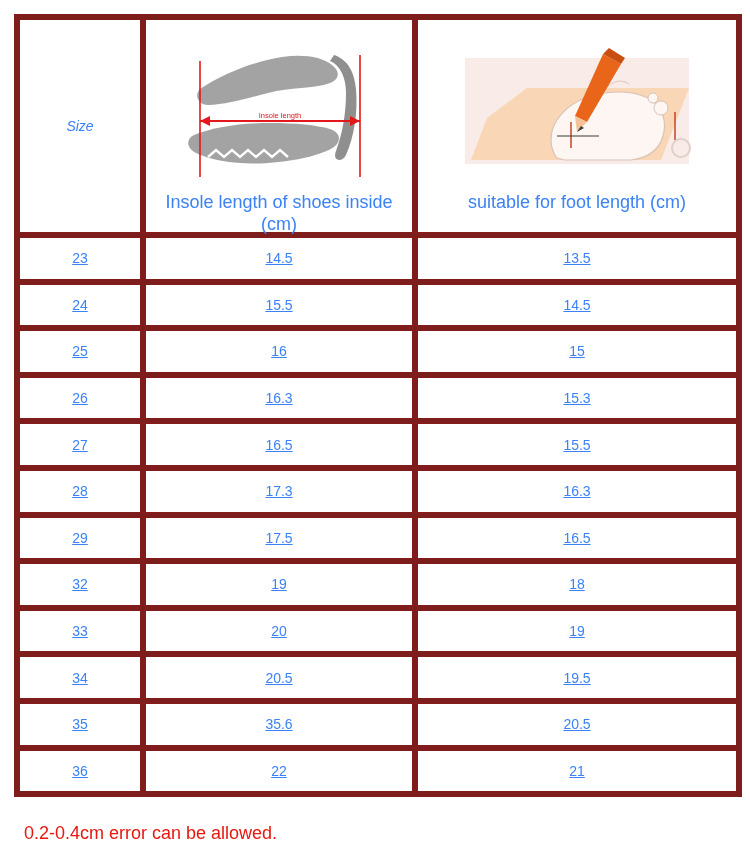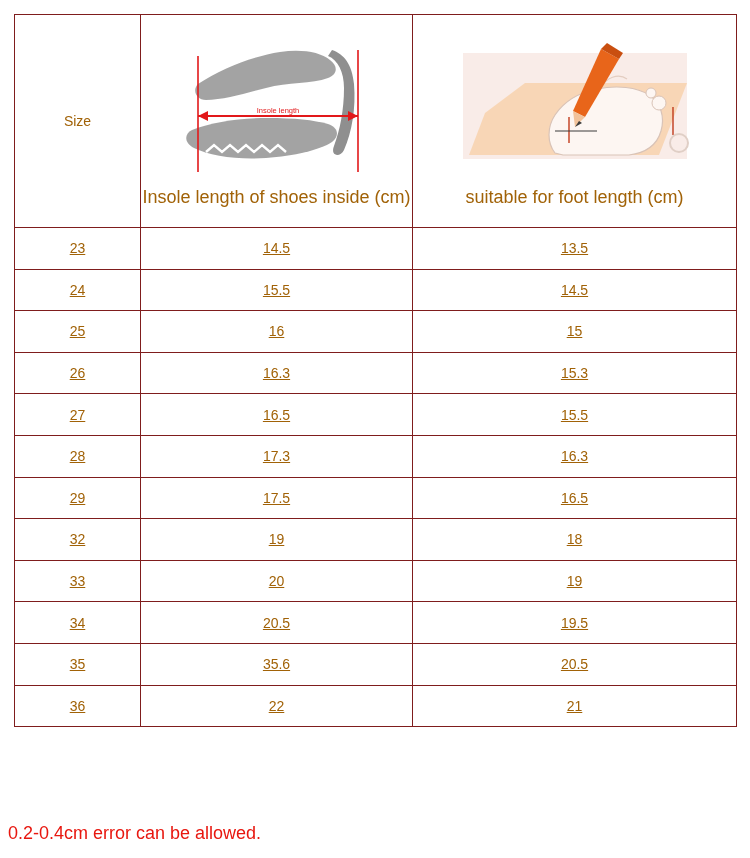--- a/index.html
+++ b/index.html
@@ -21,54 +21,55 @@
     box-sizing: border-box;
     padding: 14px 14px 0 14px;
   }
   table.size-table {
     border-collapse: collapse;
     table-layout: fixed;
     width: 722px;
     margin: 0 auto;
   }
   table.size-table td {
-    border: 1px solid #7f1d1d;
+    border: 6px solid #7f1d1d;
     text-align: center;
     vertical-align: middle;
     font-size: 14px;
-    color: #a16207;
+    color: #3b82f6;
     padding: 0;
   }
   col.c-size { width: 126px; }
   col.c-insole { width: 272px; }
   col.c-foot { width: 324px; }
 
   .head-row td { height: 212px; }
   .head-size {
     font-size: 14px;
+    font-style: italic;
   }
   .head-cell {
     position: relative;
     height: 212px;
   }
   .head-figure {
     height: 172px;
     display: flex;
     align-items: center;
     justify-content: center;
   }
   .head-caption {
     font-size: 18px;
     padding-bottom: 8px;
     line-height: 1.2;
   }
   .data-row td { height: 40.6px; text-decoration: underline; }
   .note {
     position: absolute;
-    left: 8px;
+    left: 24px;
     bottom: 14px;
     color: #e8170f;
     font-size: 18px;
     font-family: "Liberation Sans", sans-serif;
   }
   
   .shoe-wrap {
     position: relative;
     width: 230px;
     height: 150px;

